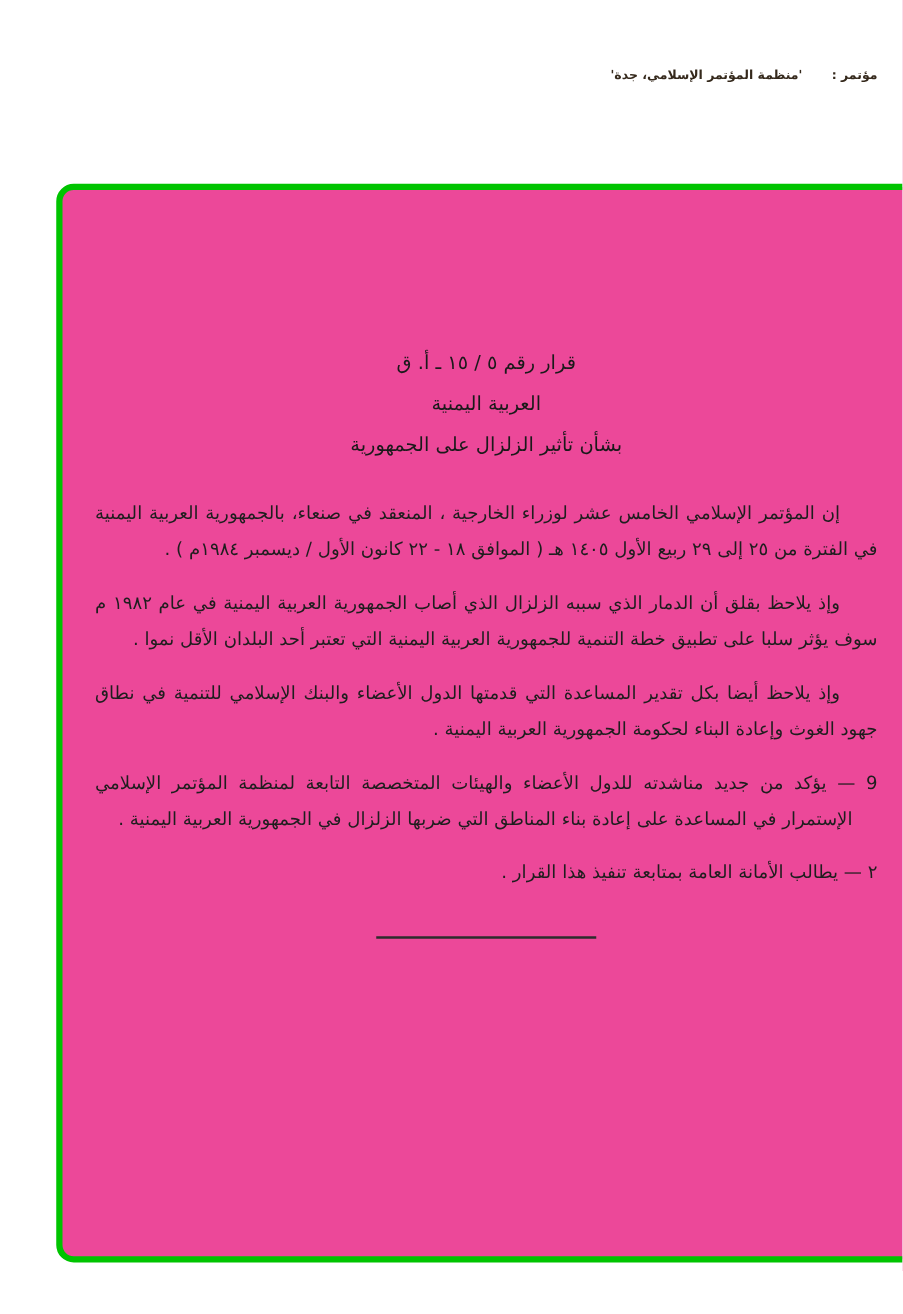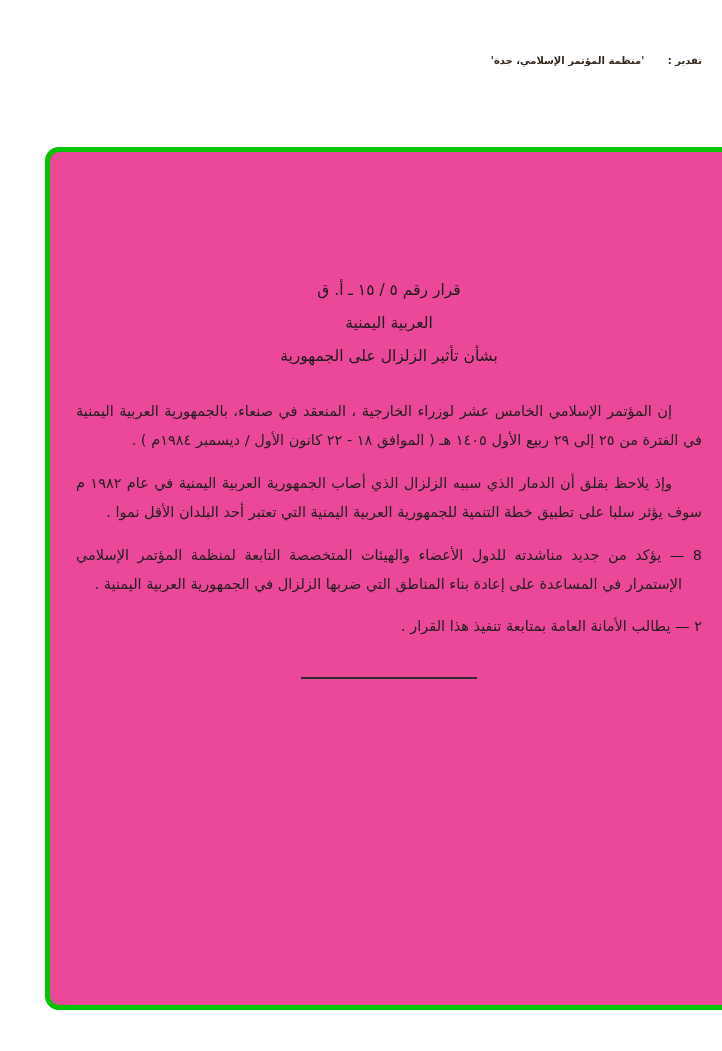--- a/index.html
+++ b/index.html
@@ -88,41 +88,42 @@
     margin: 36px auto 0 auto;
   }
 </style>
 </head>
 <body>
 
 <div class="page">
 
   <div class="header">
     <div class="header-line2">
-      <span class="src-label">تقدير :</span>
+      <span class="src-label">مؤتمر :</span>
       <span class="src-value">'منظمة المؤتمر الإسلامي، جدة'</span>
     </div>
   </div>
 
   <div class="doc-frame">
     <div class="doc-content">
 
       <div class="title-block">
         <div class="title-line">قرار رقم ٥ / ١٥ ـ أ. ق</div>
         <div class="title-line">العربية اليمنية</div>
         <div class="title-line">بشأن تأثير الزلزال على الجمهورية</div>
       </div>
 
       <p class="para">إن المؤتمر الإسلامي الخامس عشر لوزراء الخارجية ، المنعقد في صنعاء، بالجمهورية العربية اليمنية في الفترة من ٢٥ إلى ٢٩ ربيع الأول ١٤٠٥ هـ ( الموافق ١٨ - ٢٢ كانون الأول / ديسمبر ١٩٨٤م ) .</p>
 
 
       <p class="para">وإذ يلاحظ بقلق أن الدمار الذي سببه الزلزال الذي أصاب الجمهورية العربية اليمنية في عام ١٩٨٢ م سوف يؤثر سلبا على تطبيق خطة التنمية للجمهورية العربية اليمنية التي تعتبر أحد البلدان الأقل نموا .</p>
 
+      <p class="para">وإذ يلاحظ أيضا بكل تقدير المساعدة التي قدمتها الدول الأعضاء والبنك الإسلامي للتنمية في نطاق جهود الغوث وإعادة البناء لحكومة الجمهورية العربية اليمنية .</p>
 
-      <p class="para item">8 — يؤكد من جديد مناشدته للدول الأعضاء والهيئات المتخصصة التابعة لمنظمة المؤتمر الإسلامي الإستمرار في المساعدة على إعادة بناء المناطق التي ضربها الزلزال في الجمهورية العربية اليمنية .</p>
+      <p class="para item">9 — يؤكد من جديد مناشدته للدول الأعضاء والهيئات المتخصصة التابعة لمنظمة المؤتمر الإسلامي الإستمرار في المساعدة على إعادة بناء المناطق التي ضربها الزلزال في الجمهورية العربية اليمنية .</p>
 
       <p class="para item">٢ — يطالب الأمانة العامة بمتابعة تنفيذ هذا القرار .</p>
 
       <div class="divider"></div>
 
     </div>
   </div>
 
 </div>
 

